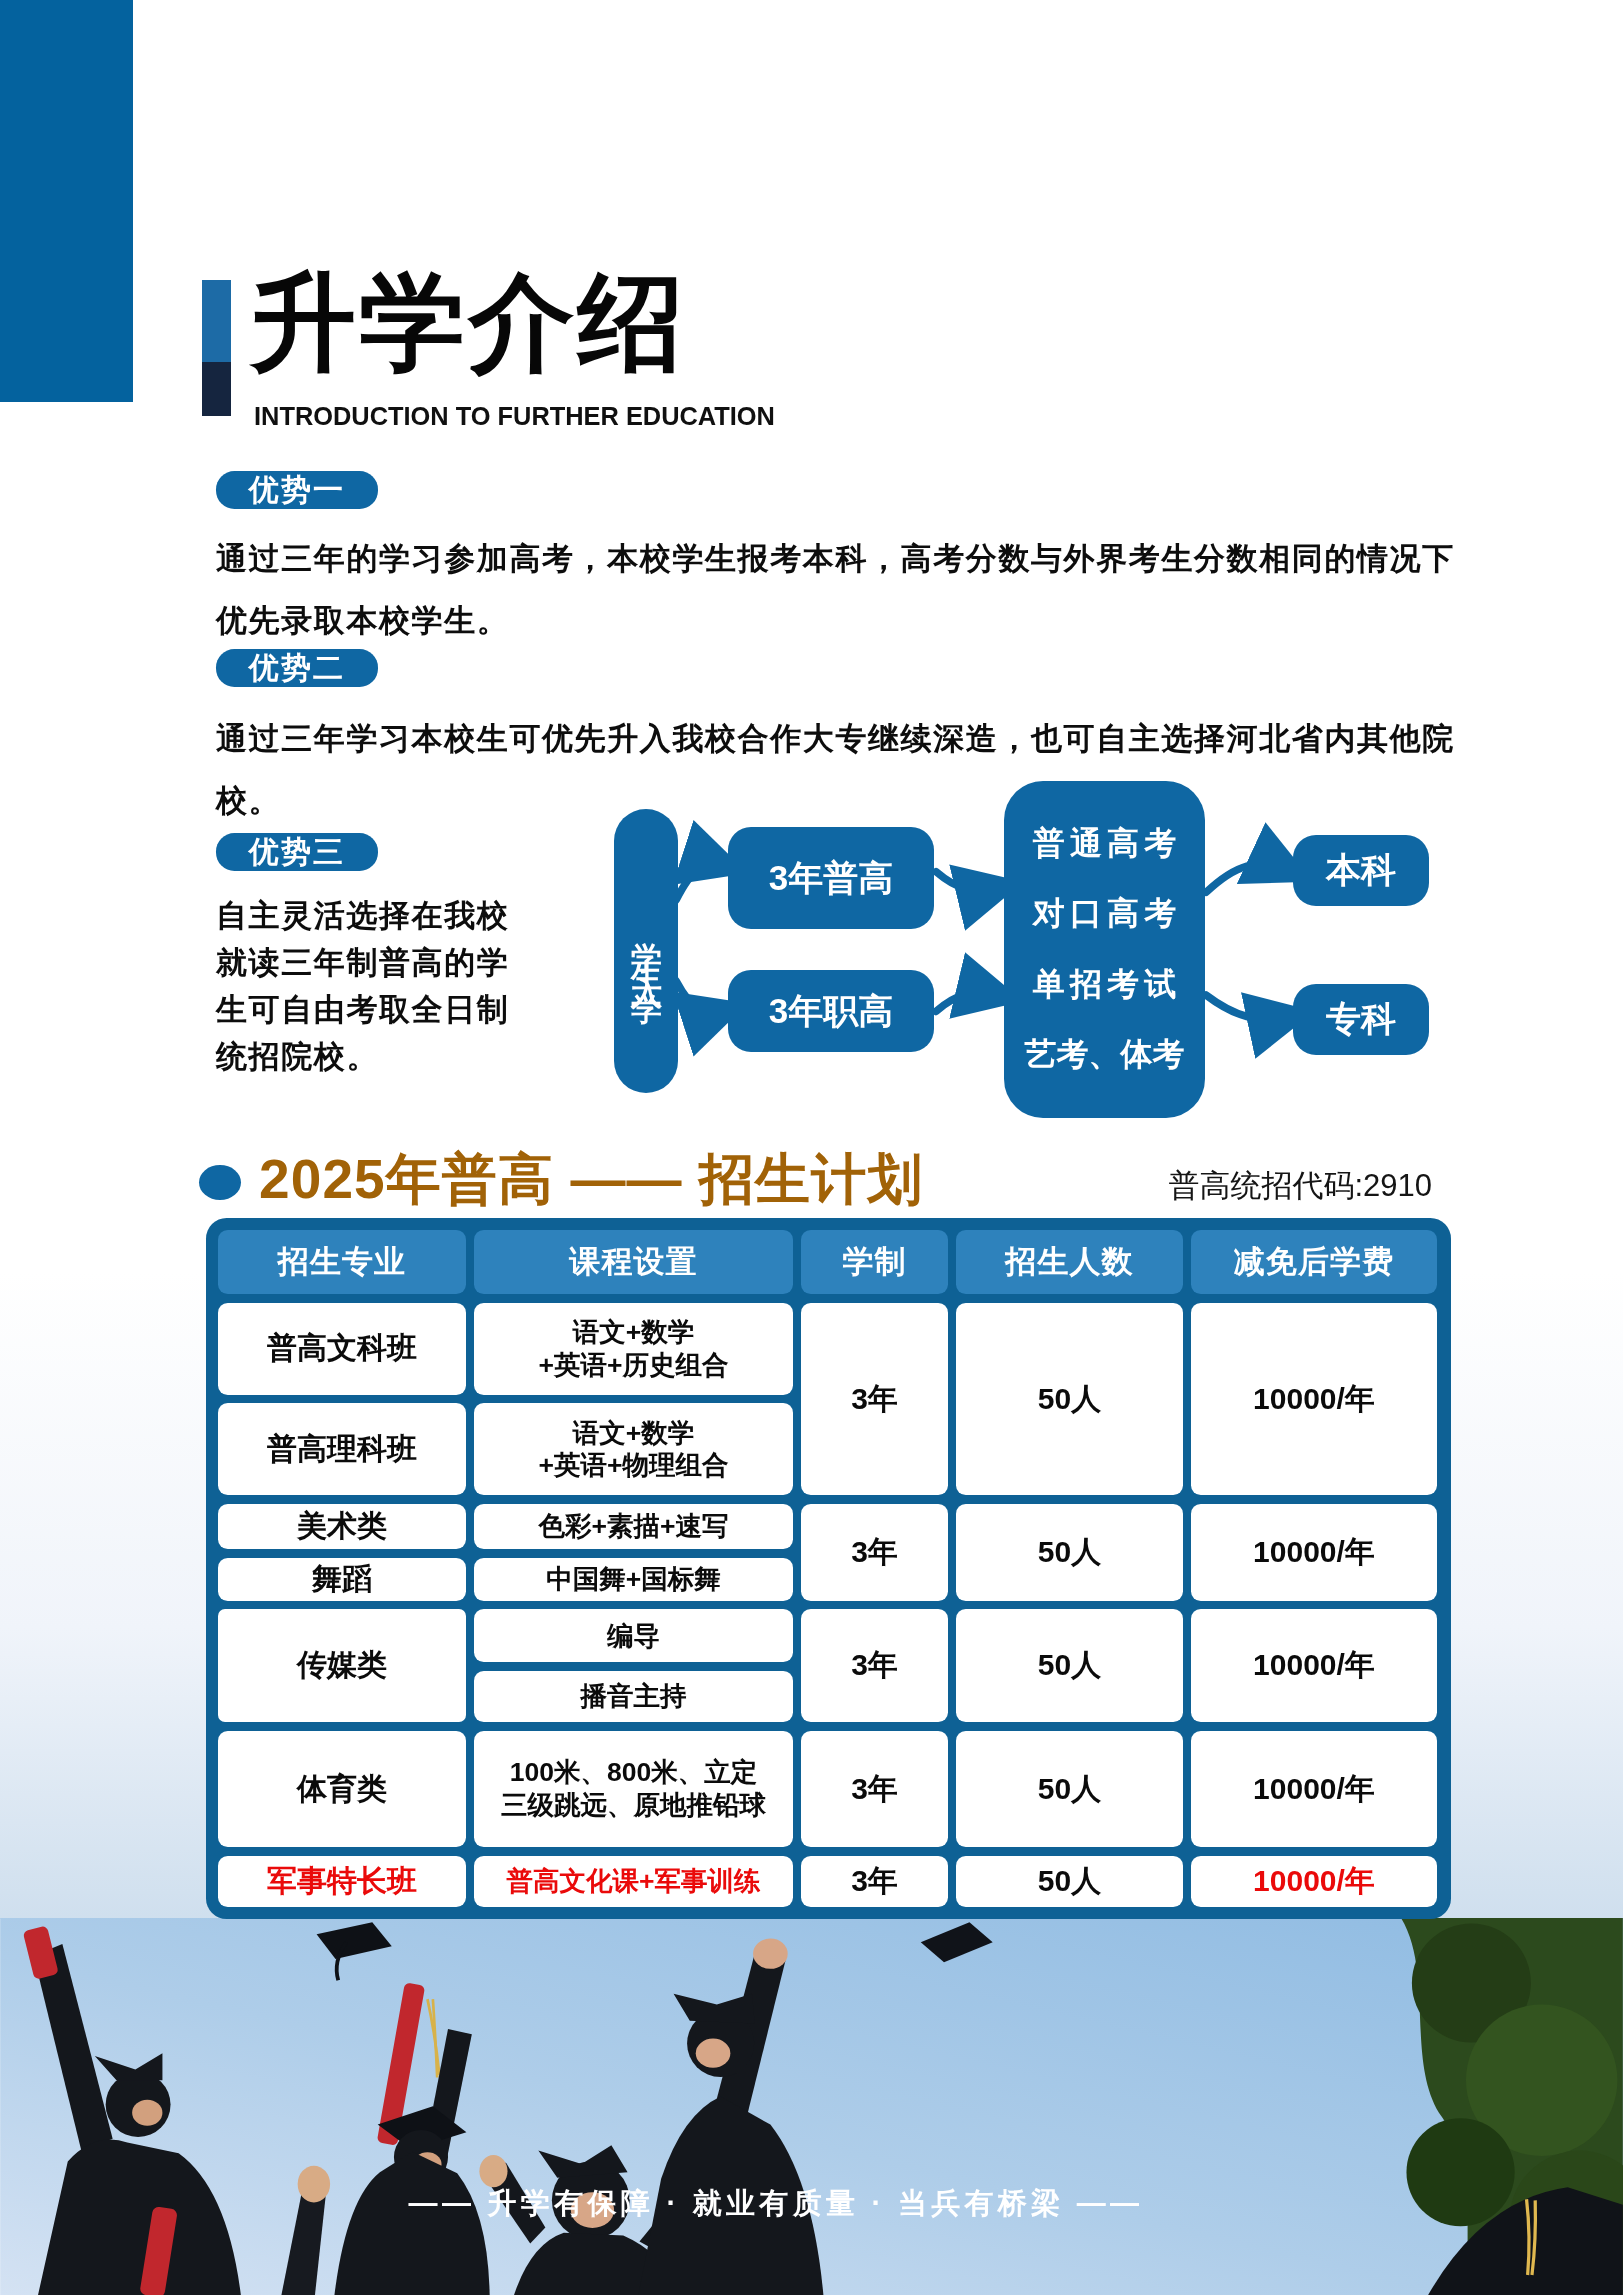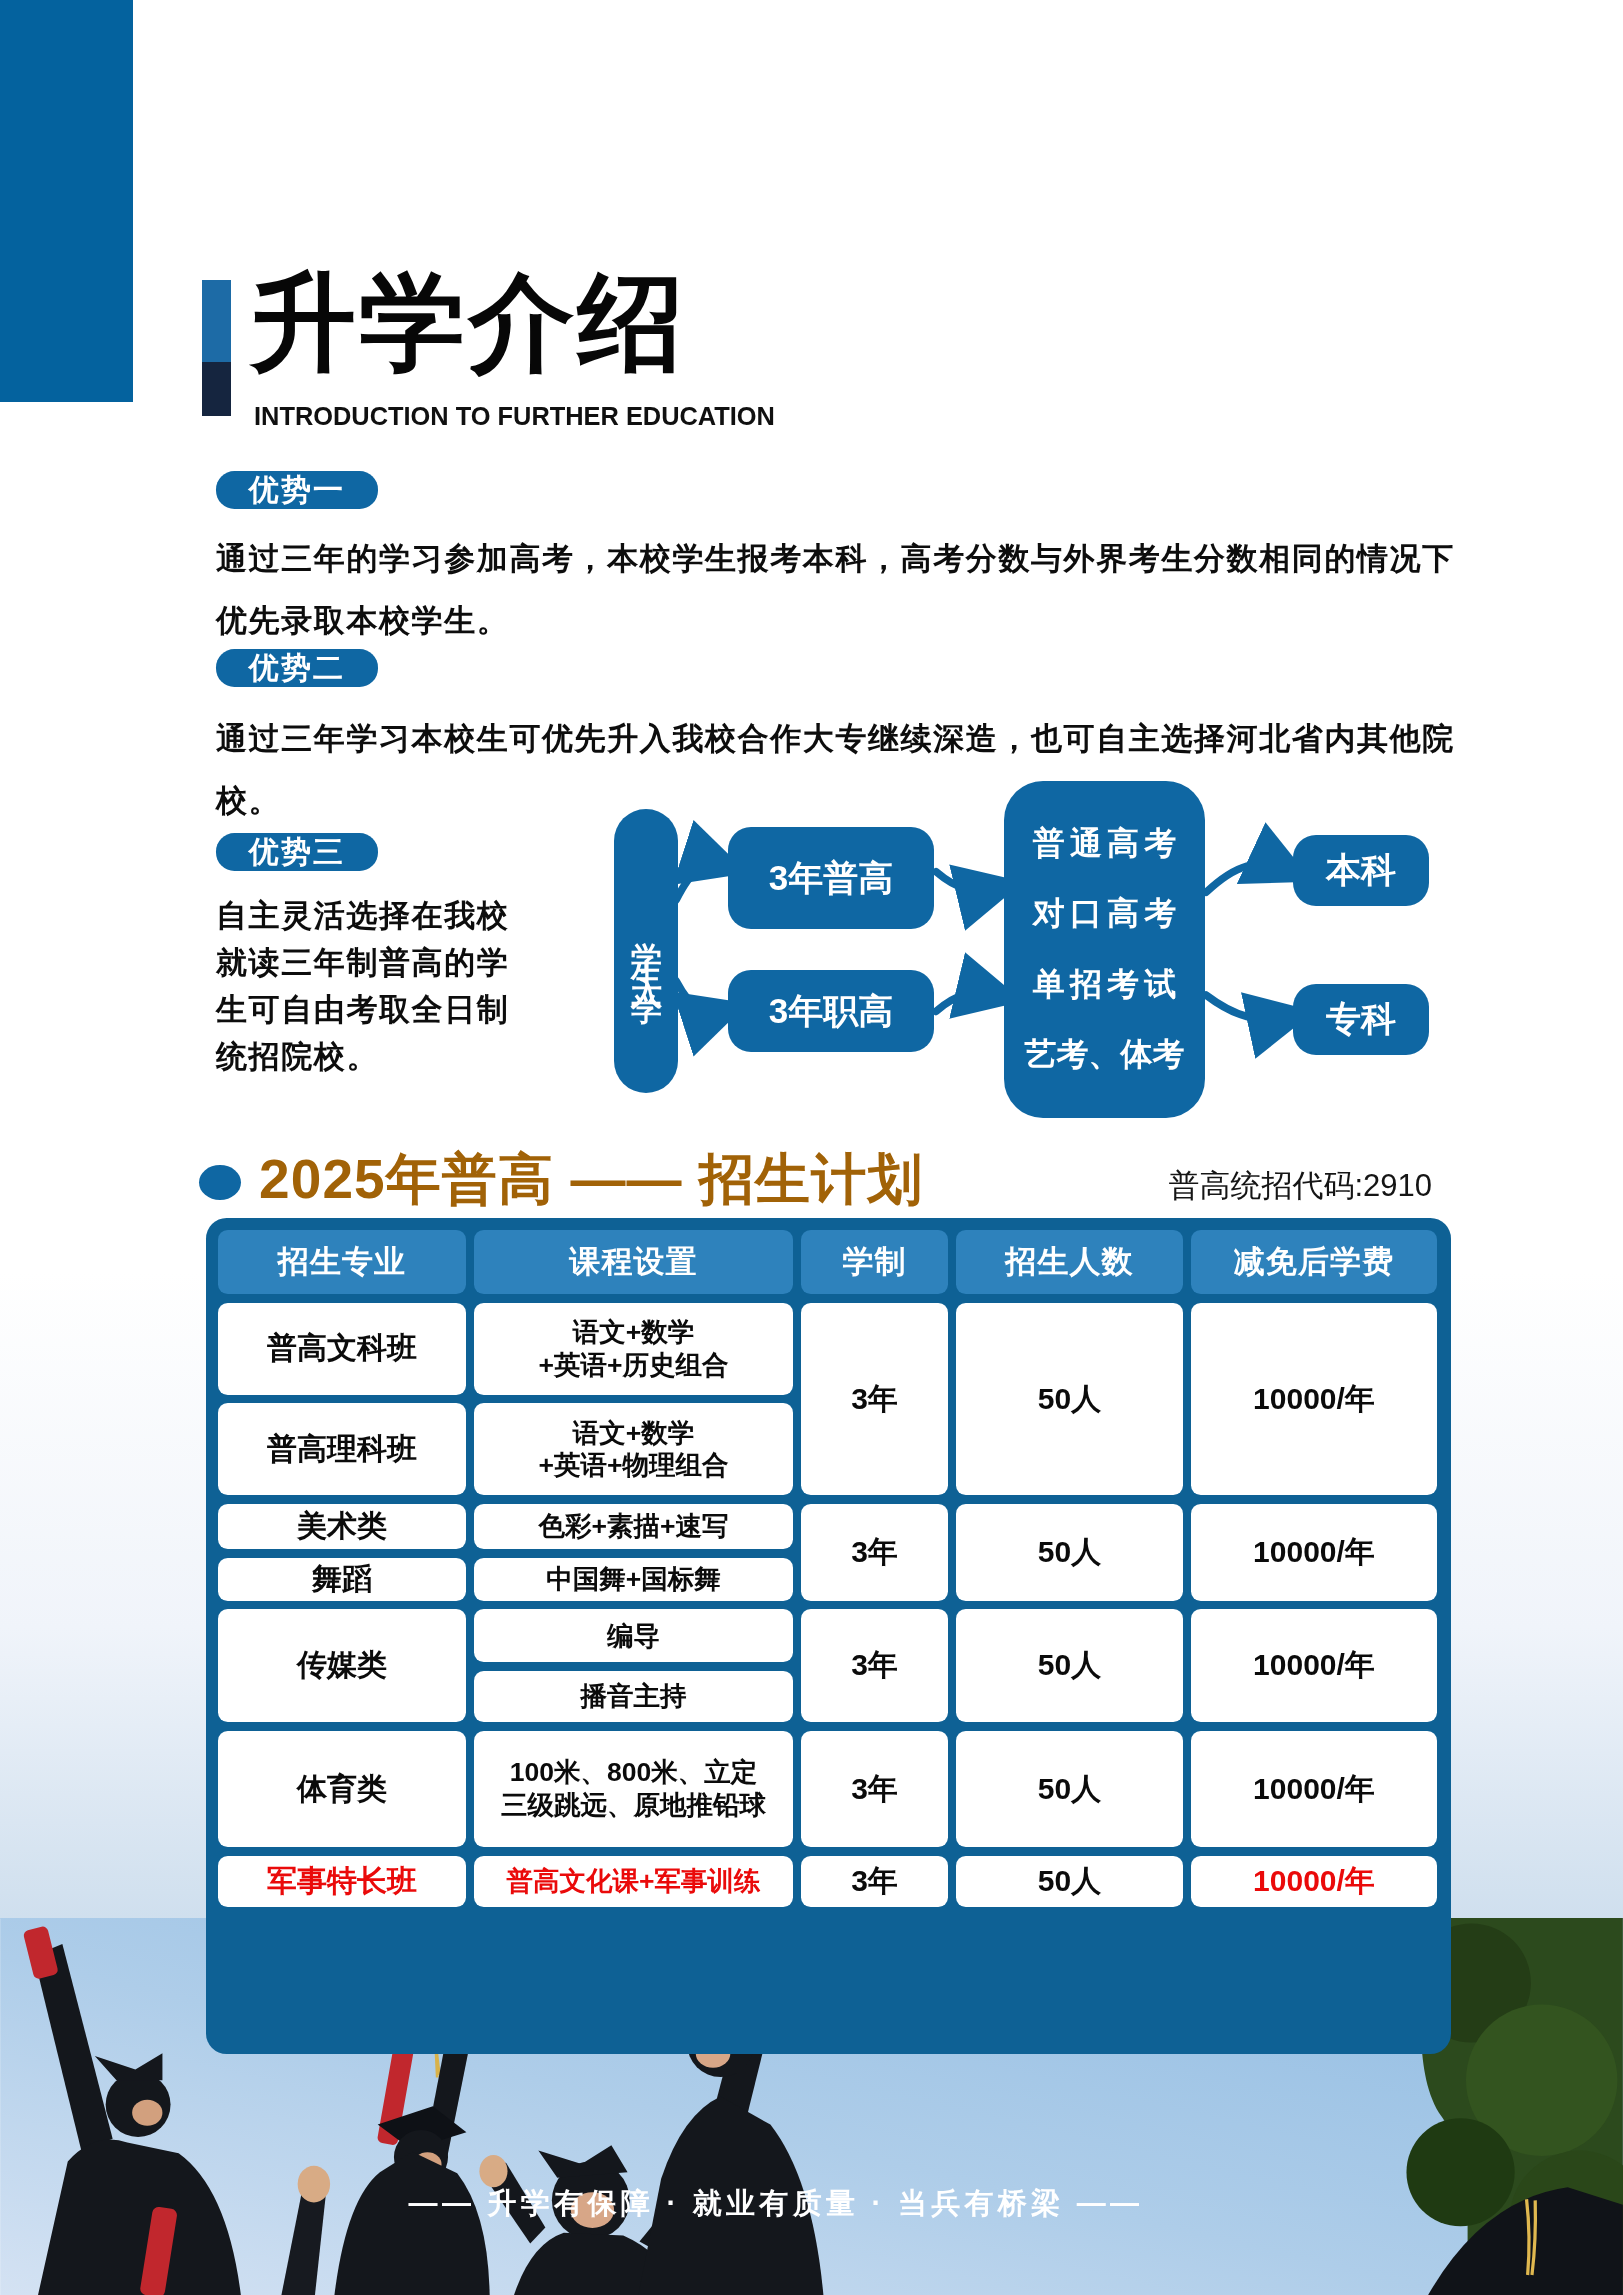--- a/index.html
+++ b/index.html
@@ -35,34 +35,34 @@
   .f-assoc{left:1293px;top:984px;width:136px;height:71px;border-radius:23px;font-size:35px;}
   .flow-arrows{position:absolute;left:595px;top:758px;}
   
   .plan-dot{position:absolute;left:199px;top:1165px;width:42px;height:35px;border-radius:50%;background:#0f67a3;}
   .plan-title{position:absolute;left:259px;top:1143px;font-size:55px;font-weight:900;color:#a16207;letter-spacing:1.1px;}
   .plan-code{position:absolute;left:1126px;top:1165px;width:306px;text-align:right;font-size:31px;font-weight:500;color:#151515;}
   
   .bg-fade{position:absolute;left:0;top:1272px;width:1623px;height:647px;
     background:linear-gradient(180deg,#ffffff 0%,#f0f4fa 55%,#cfdfee 100%);}
   
-  .plan-table{position:absolute;left:206px;top:1218px;width:1245px;height:836px;
+  .plan-table{position:absolute;left:206px;top:1218px;width:1245px;height:701px;
     background:#0e6195;border-radius:20.6px;padding:12px;box-sizing:border-box;
     display:grid;grid-template-columns:248px 319px 147px 227px 246px;
     grid-template-rows:64px 92px 92px 45px 43px 53px 51px 116px 51px;
     column-gap:8px;row-gap:8.7px;z-index:2;}
   .th{background:#2e82bc;border-radius:9.7px;color:#ffffff;font-size:31px;font-weight:800;
     display:flex;align-items:center;justify-content:center;letter-spacing:1.1px;}
   .td{background:#ffffff;border-radius:9.7px;color:#0b0b0b;font-size:30px;font-weight:700;
     display:flex;flex-direction:column;align-items:center;justify-content:center;text-align:center;line-height:1.22;}
   .td .small{font-size:26.5px;}
   .c1{grid-column:1;} .c2{grid-column:2;} .c3{grid-column:3;} .c4{grid-column:4;} .c5{grid-column:5;}
   .r1{grid-row:2;} .r2{grid-row:3;} .r3{grid-row:4;} .r4{grid-row:5;} .r5{grid-row:6;}
   .r6{grid-row:7;} .r7{grid-row:8;} .r8{grid-row:9;}
-  .rs56{grid-row:6 / span 2;}
+  .rs56{grid-row:6 / span 2;border-radius:7px;}
   .gA{grid-row:2 / span 2;} .gB{grid-row:4 / span 2;} .gC{grid-row:6 / span 2;}
   .gD{grid-row:8;} .gE{grid-row:9;}
   .red{color:#ea0a0a;font-weight:900;}
   
   .photo{position:absolute;left:0;top:1918px;width:1623px;height:377px;overflow:hidden;}
   .slogan{position:absolute;left:0;top:266px;width:1552px;text-align:center;color:#ffffff;
     font-size:29px;font-weight:600;letter-spacing:4.3px;z-index:3;}
 </style>
 </head>
 <body>

